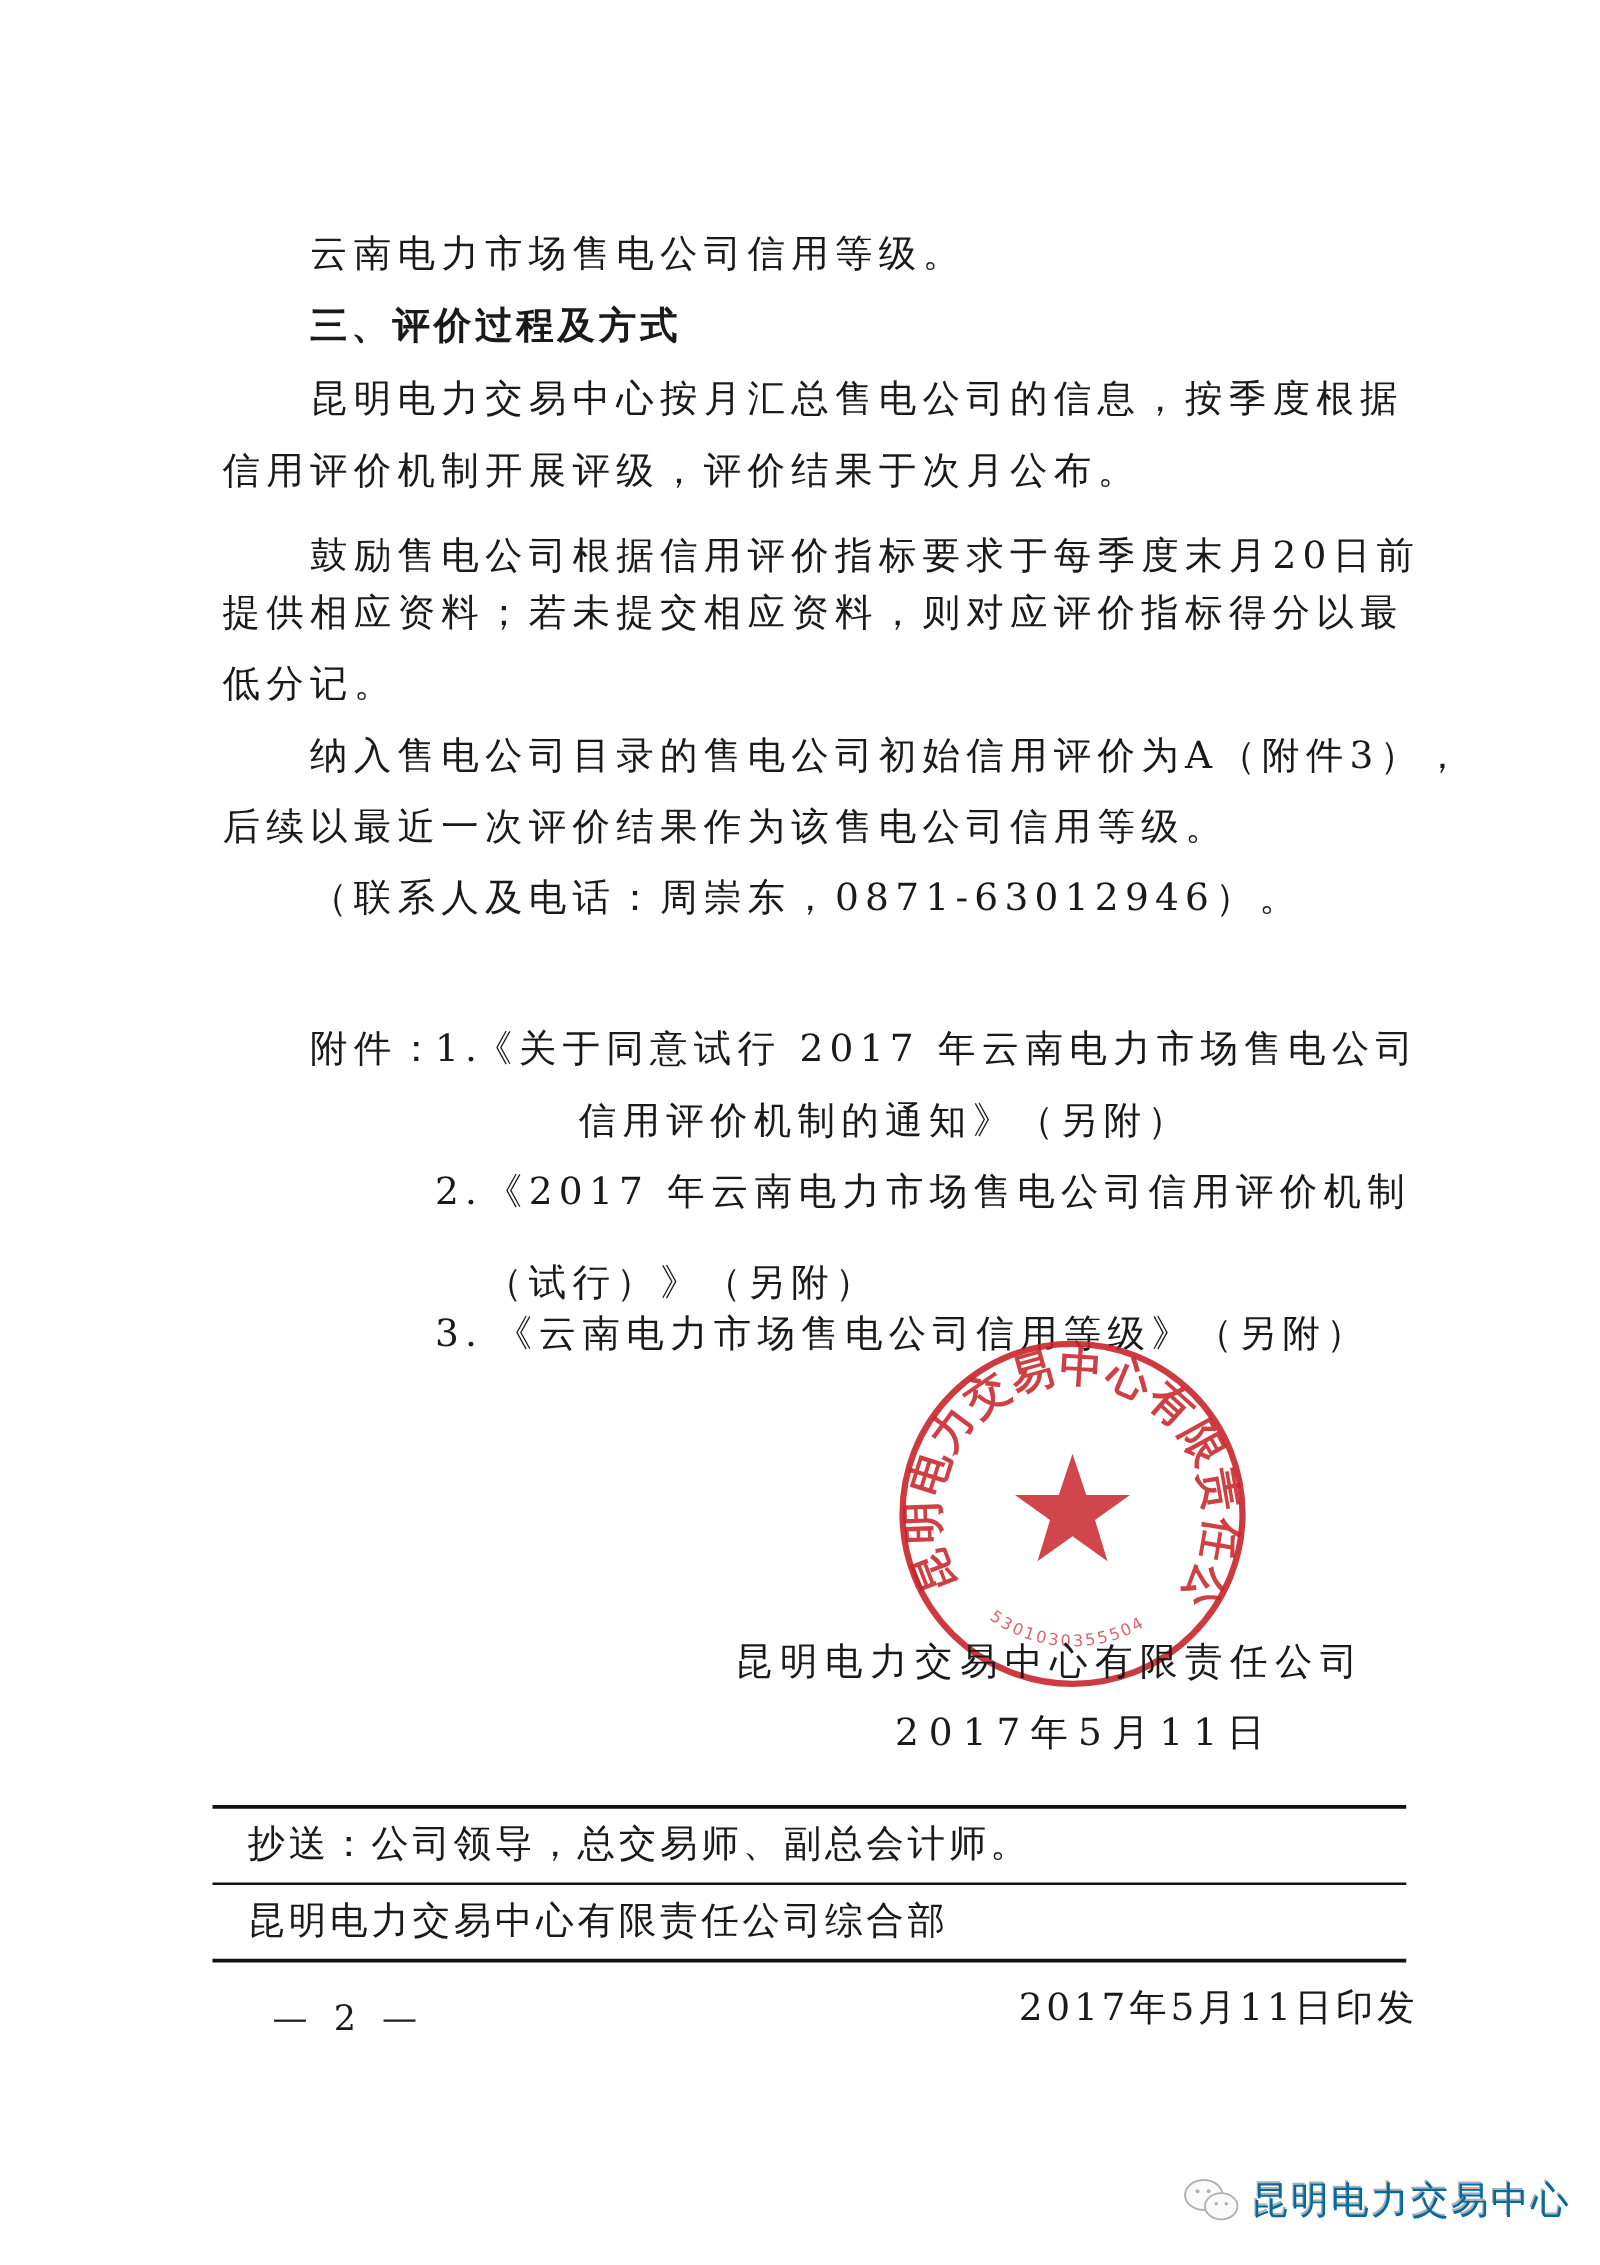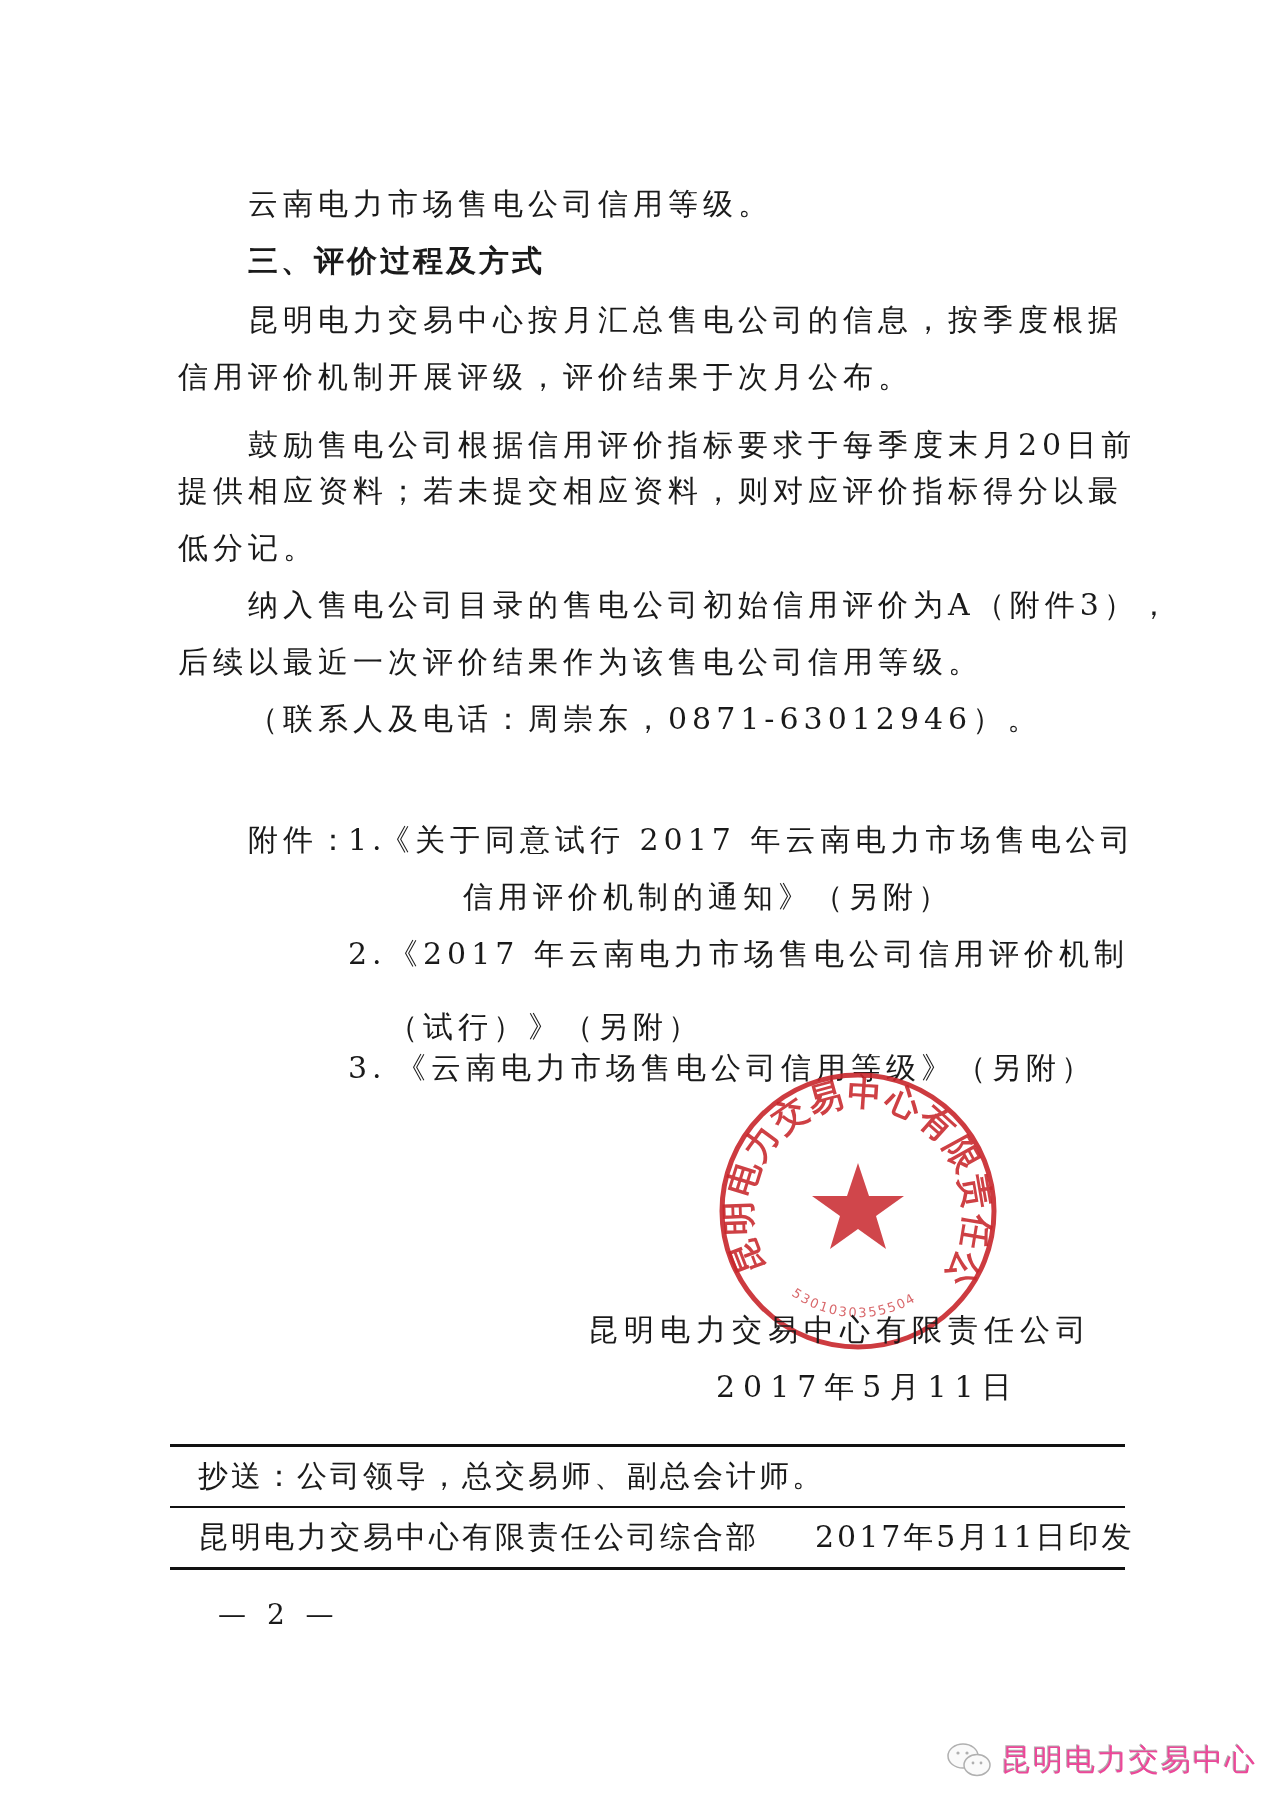--- a/index.html
+++ b/index.html
@@ -6,21 +6,21 @@
   body {
     width:1280px; height:1812px; background:#ffffff; position:relative; overflow:hidden;
     font-family: "DejaVu Serif", "Liberation Serif", serif; color:#1a1a1a;
   }
   .line { position:absolute; font-size:30px; white-space:nowrap; letter-spacing:5px; line-height:40px; }
   .heading { font-family: "DejaVu Sans", "Liberation Sans", sans-serif; font-weight:bold; letter-spacing:3px; font-size:30px; }
   .rule { position:absolute; left:170px; width:955px; background:#111; }
   .stamp { position:absolute; left:715px; top:1068px; width:286px; height:286px; }
   .footer-text { position:absolute; font-size:30px; white-space:nowrap; letter-spacing:3px; line-height:34px; }
   .pageno { position:absolute; left:218px; top:1598px; font-size:28px; letter-spacing:6px; }
-  .wm { position:absolute; left:945px; top:1740px; display:flex; align-items:center; gap:6px; color:#ec4899;
+  .wm { position:absolute; left:945px; top:1740px; display:flex; align-items:center; gap:6px; color:#0369a1;
         font-family:"DejaVu Sans", sans-serif; font-size:30px; letter-spacing:2px;
         text-shadow:-1px -1px 0 #b0b0b0, 1px 1px 0 #fff; }
 </style>
 </head>
 <body>
 
 <div>
 
   <div class="line" style="left:248px;top:184px;">云南电力市场售电公司信用等级。</div>
   <div class="line heading" style="left:248px;top:241px;">三、评价过程及方式</div>
@@ -60,21 +60,21 @@
     </text>
   </svg>
 
   <div class="line" style="left:588px;top:1310px;letter-spacing:6px;">昆明电力交易中心有限责任公司</div>
   <div class="line" style="left:716px;top:1367px;letter-spacing:8px;">2017年5月11日</div>
 
   <div class="rule" style="top:1444px;height:3px;"></div>
   <div class="footer-text" style="left:198px;top:1459px;">抄送：公司领导，总交易师、副总会计师。</div>
   <div class="rule" style="top:1506px;height:2px;"></div>
   <div class="footer-text" style="left:198px;top:1520px;">昆明电力交易中心有限责任公司综合部</div>
-  <div class="footer-text" style="left:815px;top:1520px;">2017年5月11日印发</div>
+  <div class="footer-text" style="left:815px;top:1590px;">2017年5月11日印发</div>
   <div class="rule" style="top:1567px;height:3px;"></div>
 
   <div class="pageno">— 2 —</div>
 
   <div class="wm">
     <svg width="50" height="40" viewBox="0 0 50 40">
       <ellipse cx="18" cy="15" rx="15" ry="12" fill="#fafafa" stroke="#b0b0b0" stroke-width="1.5"></ellipse>
       <ellipse cx="32" cy="24" rx="13" ry="10.5" fill="#fafafa" stroke="#b0b0b0" stroke-width="1.5"></ellipse>
       <circle cx="13" cy="12" r="1.6" fill="#b0b0b0"></circle>
         <circle cx="22" cy="12" r="1.6" fill="#b0b0b0"></circle>

